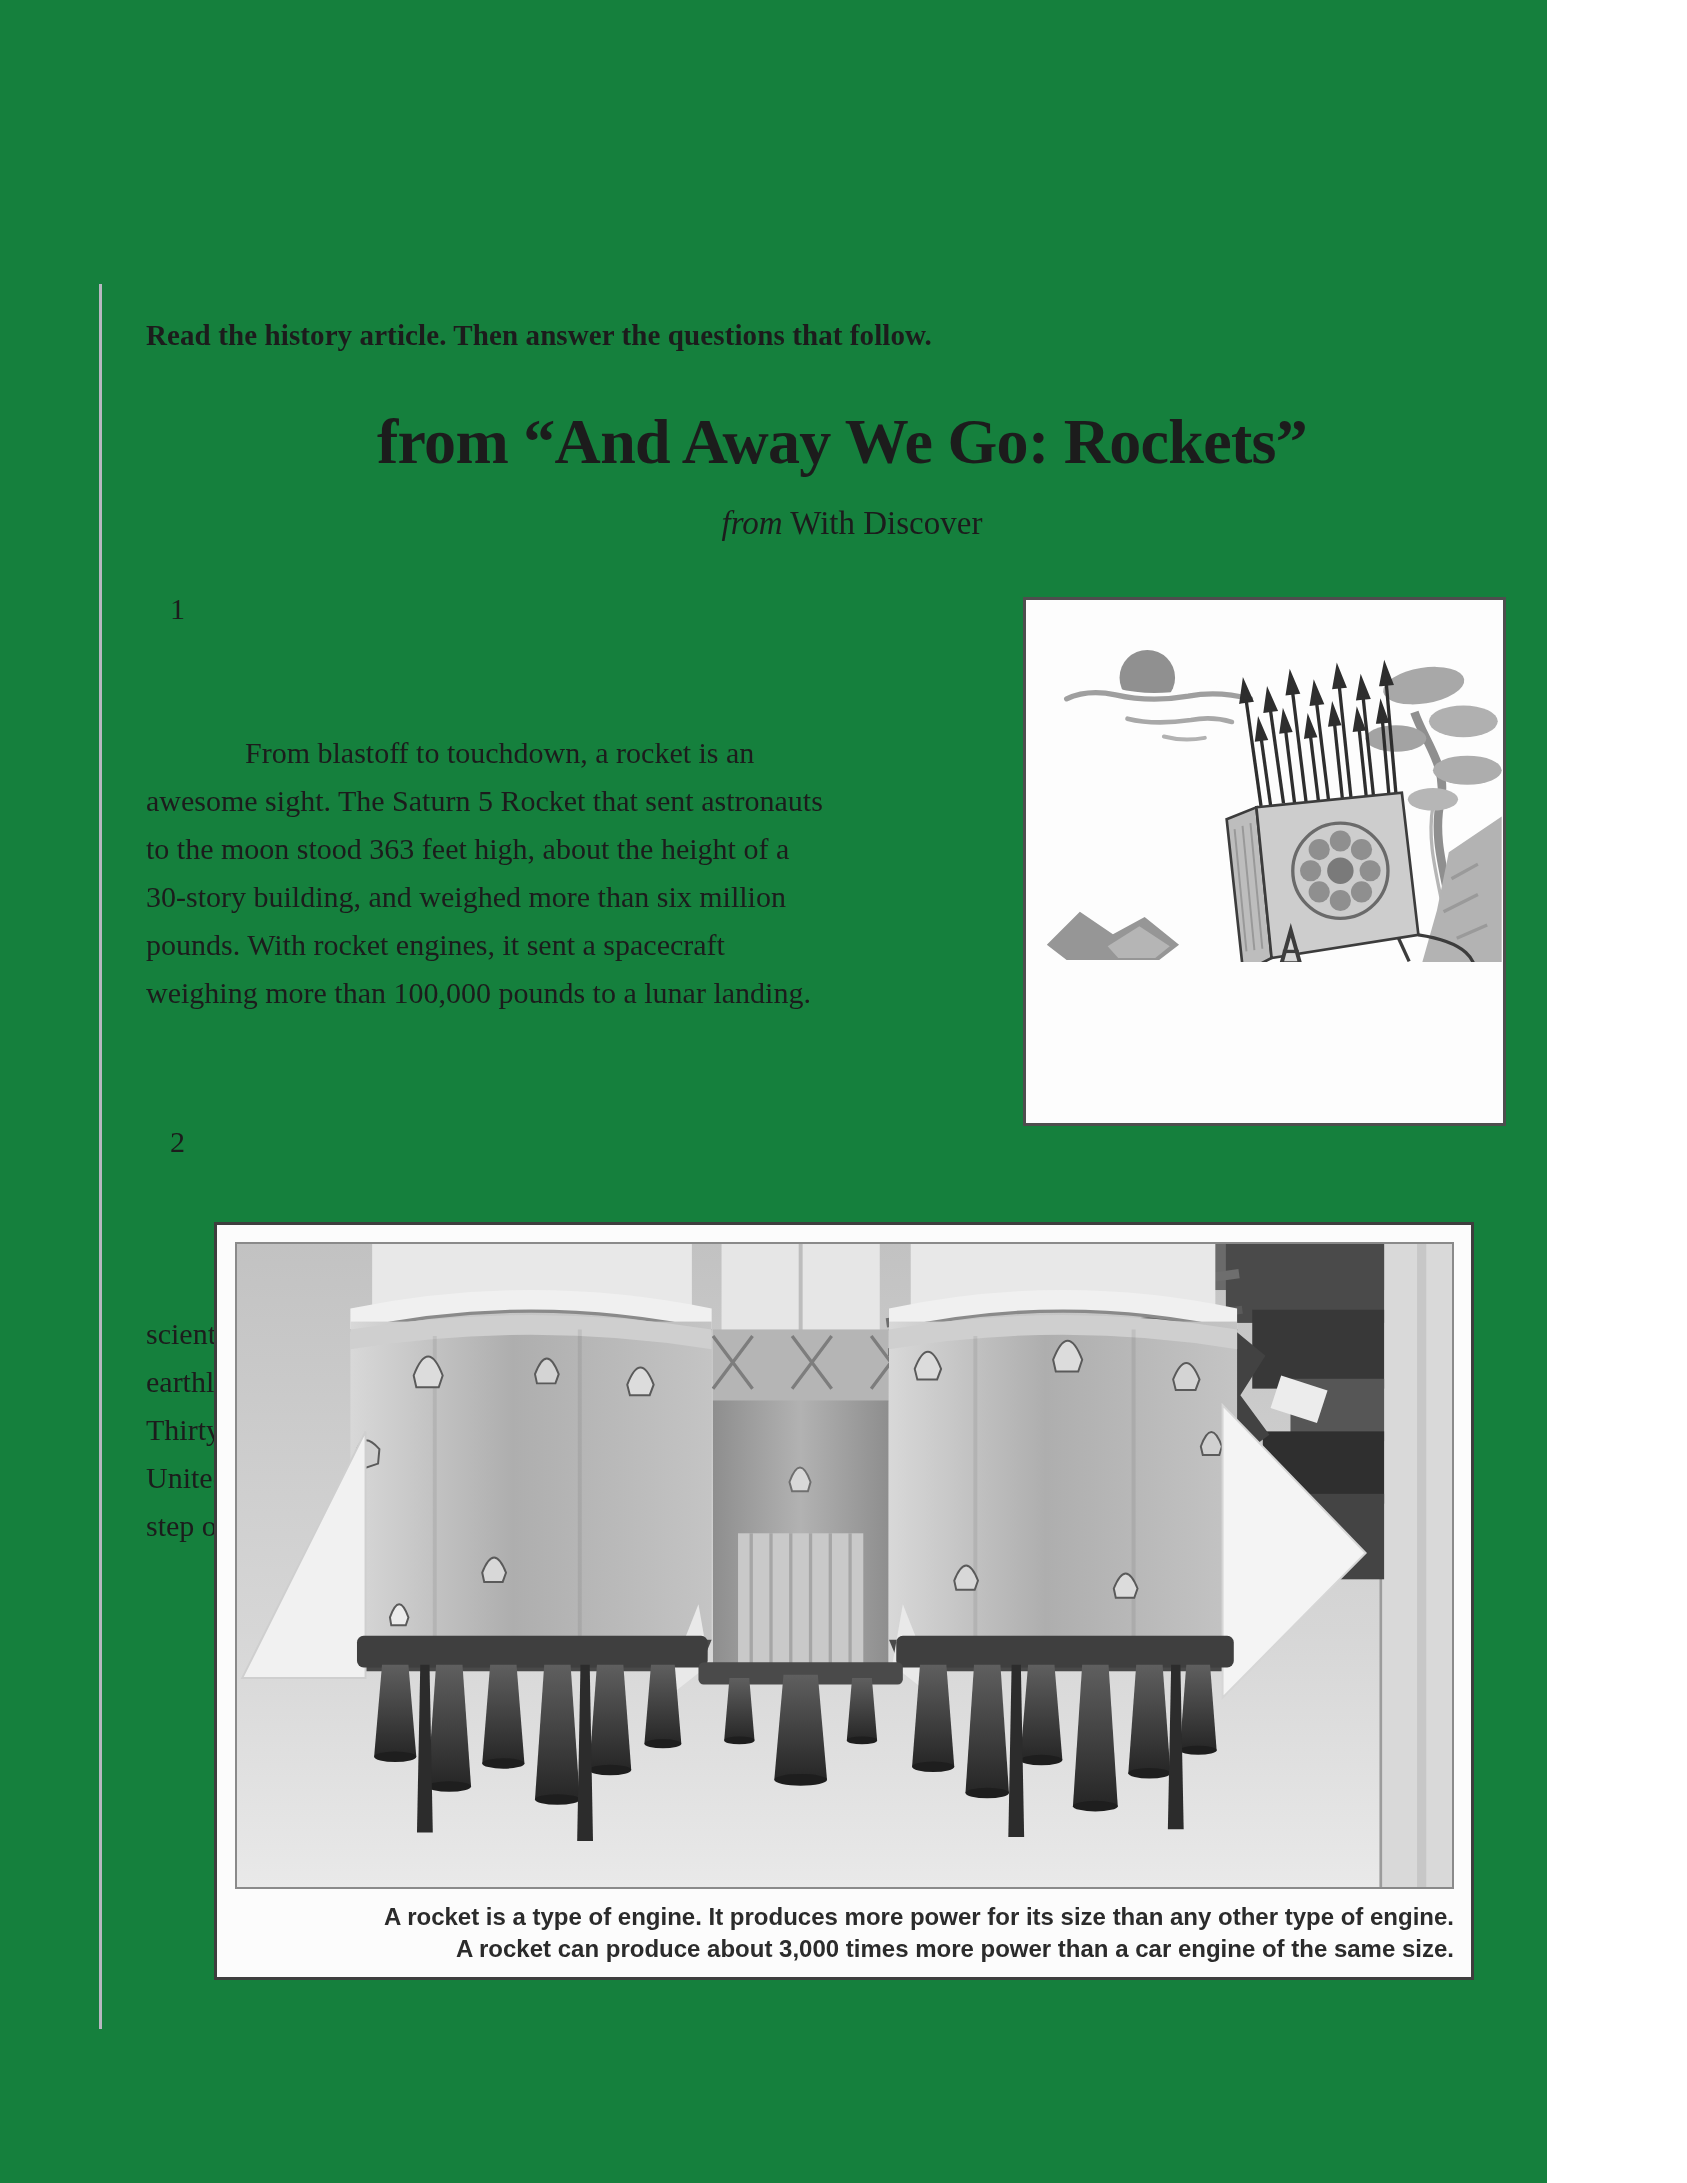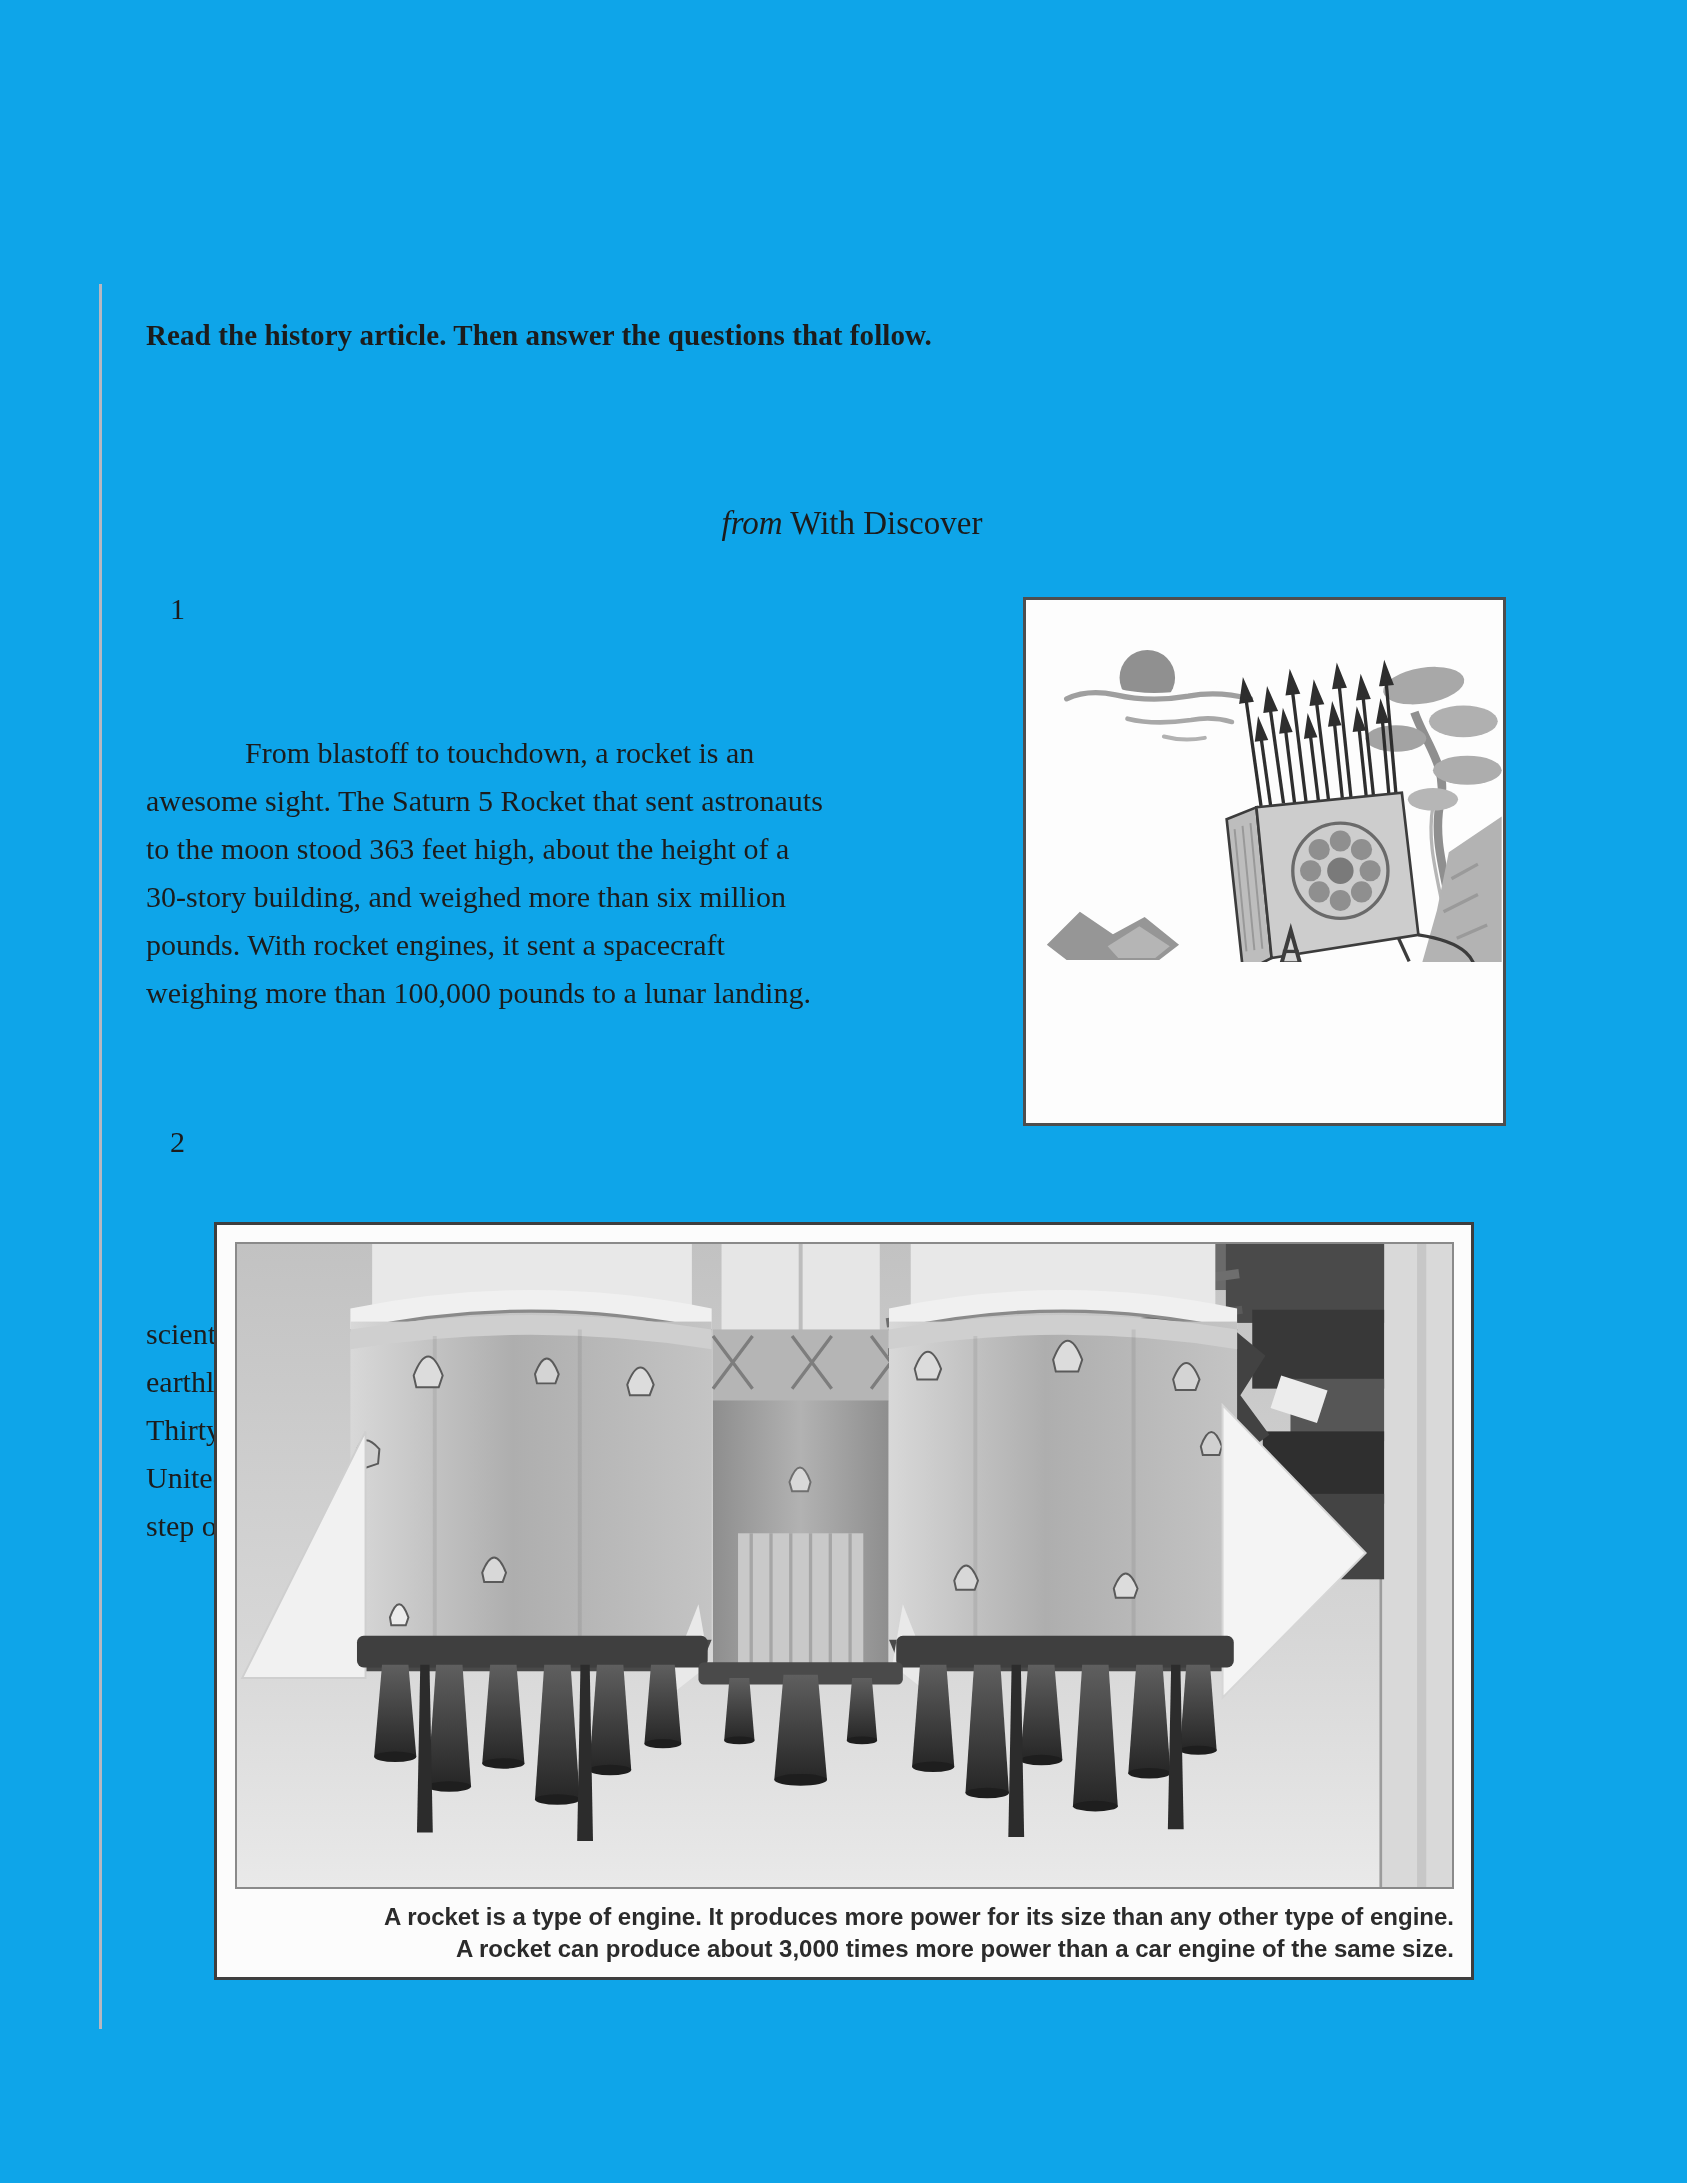--- a/index.html
+++ b/index.html
@@ -1,16 +1,16 @@
 <!DOCTYPE html>
 <html style="font-size:10.6px"><head>
 <meta charset="utf-8">
 <style>
   html,body{margin:0;padding:0;background:#ffffff;}
-  .page{position:relative;width:1687px;height:2183px;background:#0ea5e9;overflow:hidden;
+  .page{position:relative;width:1547px;height:2183px;background:#15803d;overflow:hidden;
         font-family:"Liberation Serif", serif;color:#1c1c1c;}
   .left-rule{position:absolute;left:99px;top:284px;width:3.3px;height:1745px;background:#b7b7c1;}
   .instruction{position:absolute;left:146px;top:319px;font-size:29px;font-weight:bold;letter-spacing:0.1px;}
   .title-wrap{position:absolute;left:146px;top:405px;width:1392px;text-align:center;}
   .title{font-size:64px;font-weight:bold;letter-spacing:-0.7px;}
   .subtitle-wrap{position:absolute;left:146px;top:505px;width:1392px;text-align:center;font-size:33px;}
   .subtitle-italic{font-style:italic;margin-left:20px;}
   .article{position:absolute;left:146px;top:585px;width:900px;font-size:30px;line-height:48px;}
   .para{position:relative;white-space:pre;}
   .para + .para{margin-top:5.3px;}
@@ -32,20 +32,23 @@
 </style>
 </head>
 <body>
 
 <div class="page">
 
   <div class="left-rule"></div>
 
   <div class="instruction">Read the history article. Then answer the questions that follow.</div>
 
+  <div class="title-wrap">
+    <span class="title">from “And Away We Go: Rockets”</span>
+  </div>
 
   <div class="subtitle-wrap">
     <span class="subtitle-italic">from</span><span> With Discover</span>
   </div>
 
   <div class="article">
     <div class="para">
       <span class="para-num">1</span>
       <div class="para-text">From blastoff to touchdown, a rocket is an
 awesome sight. The Saturn 5 Rocket that sent astronauts

